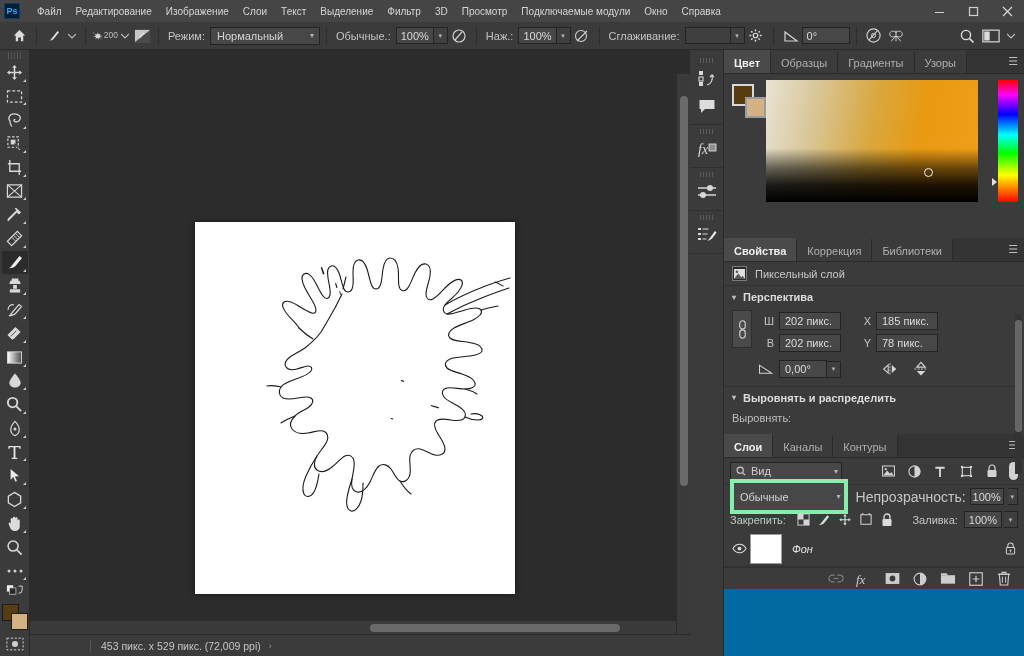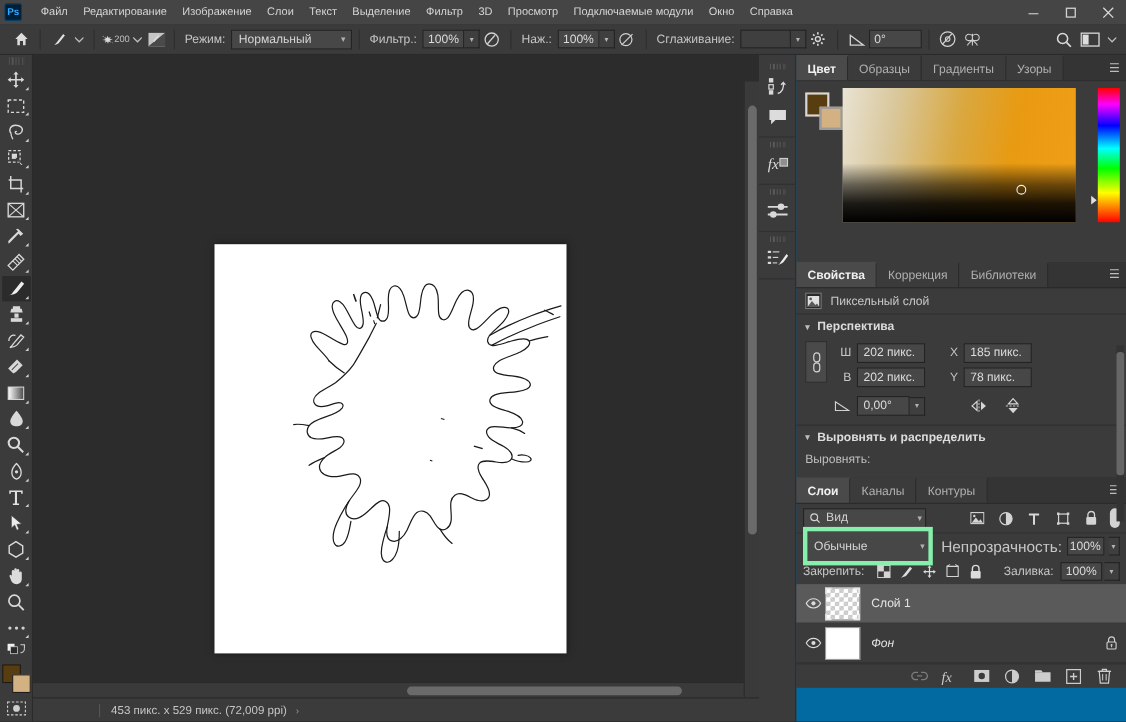--- a/index.html
+++ b/index.html
@@ -353,21 +353,21 @@
           <path d="M11 5 C9 6 7.5 8 6 10.5" stroke="#dcdcdc" stroke-width="1.6" fill="none"></path>
         </svg>
     </div>
     <div class="opt-sep"></div>
     <span class="opt-label">Режим:</span>
     <div class="opt-select" style="width:110px">
       <span>Нормальный</span>
       <span class="caret">▾</span>
     </div>
     <div class="opt-sep"></div>
-    <span class="opt-label">Фильтр.:</span>
+    <span class="opt-label">Обычные.:</span>
     <div class="num-field">100%</div>
     <div class="spin">▾</div>
     <div class="opt-ico">
       <svg width="16" height="16" viewBox="0 0 16 16">
           <circle cx="8" cy="8" r="6" fill="none" stroke="#d0d0d0" stroke-width="1.2"></circle>
           <path d="M4 12 L11 4" stroke="#d0d0d0" stroke-width="1.2"></path>
         </svg>
     </div>
     <div class="opt-sep"></div>
     <span class="opt-label">Наж.:</span>
@@ -975,39 +975,20 @@
               <path d="M3 6 V4 a3 3 0 0 1 6 0 v2" fill="none" stroke="#dcdcdc" stroke-width="1.3"></path>
               <rect x="1.5" y="6" width="9" height="7" rx="1" fill="#dcdcdc"></rect>
             </svg>
         </div>
         <div style="flex:1"></div>
         <span style="color:#c6c6c6;margin-right:4px">Заливка:</span>
         <div class="num-field">100%</div>
         <div class="spin">▾</div>
       </div>
 
-      <div class="layer-row selected">
-        <div class="eye">
-          <svg width="15" height="11" viewBox="0 0 16 11">
-              <path d="M1 5.5 C3 2 5.5 1 8 1 C10.5 1 13 2 15 5.5 C13 9 10.5 10 8 10 C5.5 10 3 9 1 5.5 Z" fill="none" stroke="#dcdcdc" stroke-width="1.1"></path>
-              <circle cx="8" cy="5.5" r="2" fill="#dcdcdc"></circle>
-            </svg>
-        </div>
-        <div class="lthumb checker">
-          <svg width="32" height="30" viewBox="0 0 32 30" style="position:absolute;left:-1px;top:-1px">
-              <g stroke="#e8e8e8" stroke-width="1.6" fill="none">
-                <path d="M1 6 V1 H6"></path>
-                <path d="M26 1 H31 V6"></path>
-                <path d="M31 24 V29 H26"></path>
-                <path d="M6 29 H1 V24"></path>
-              </g>
-            </svg>
-        </div>
-        <span class="lname">Слой 1</span>
-      </div>
 
       <div class="layer-row">
         <div class="eye">
           <svg width="15" height="11" viewBox="0 0 16 11">
               <path d="M1 5.5 C3 2 5.5 1 8 1 C10.5 1 13 2 15 5.5 C13 9 10.5 10 8 10 C5.5 10 3 9 1 5.5 Z" fill="none" stroke="#dcdcdc" stroke-width="1.1"></path>
               <circle cx="8" cy="5.5" r="2" fill="#dcdcdc"></circle>
             </svg>
         </div>
         <div class="lthumb" style="background:#ffffff"></div>
         <span class="lname italic">Фон</span>

